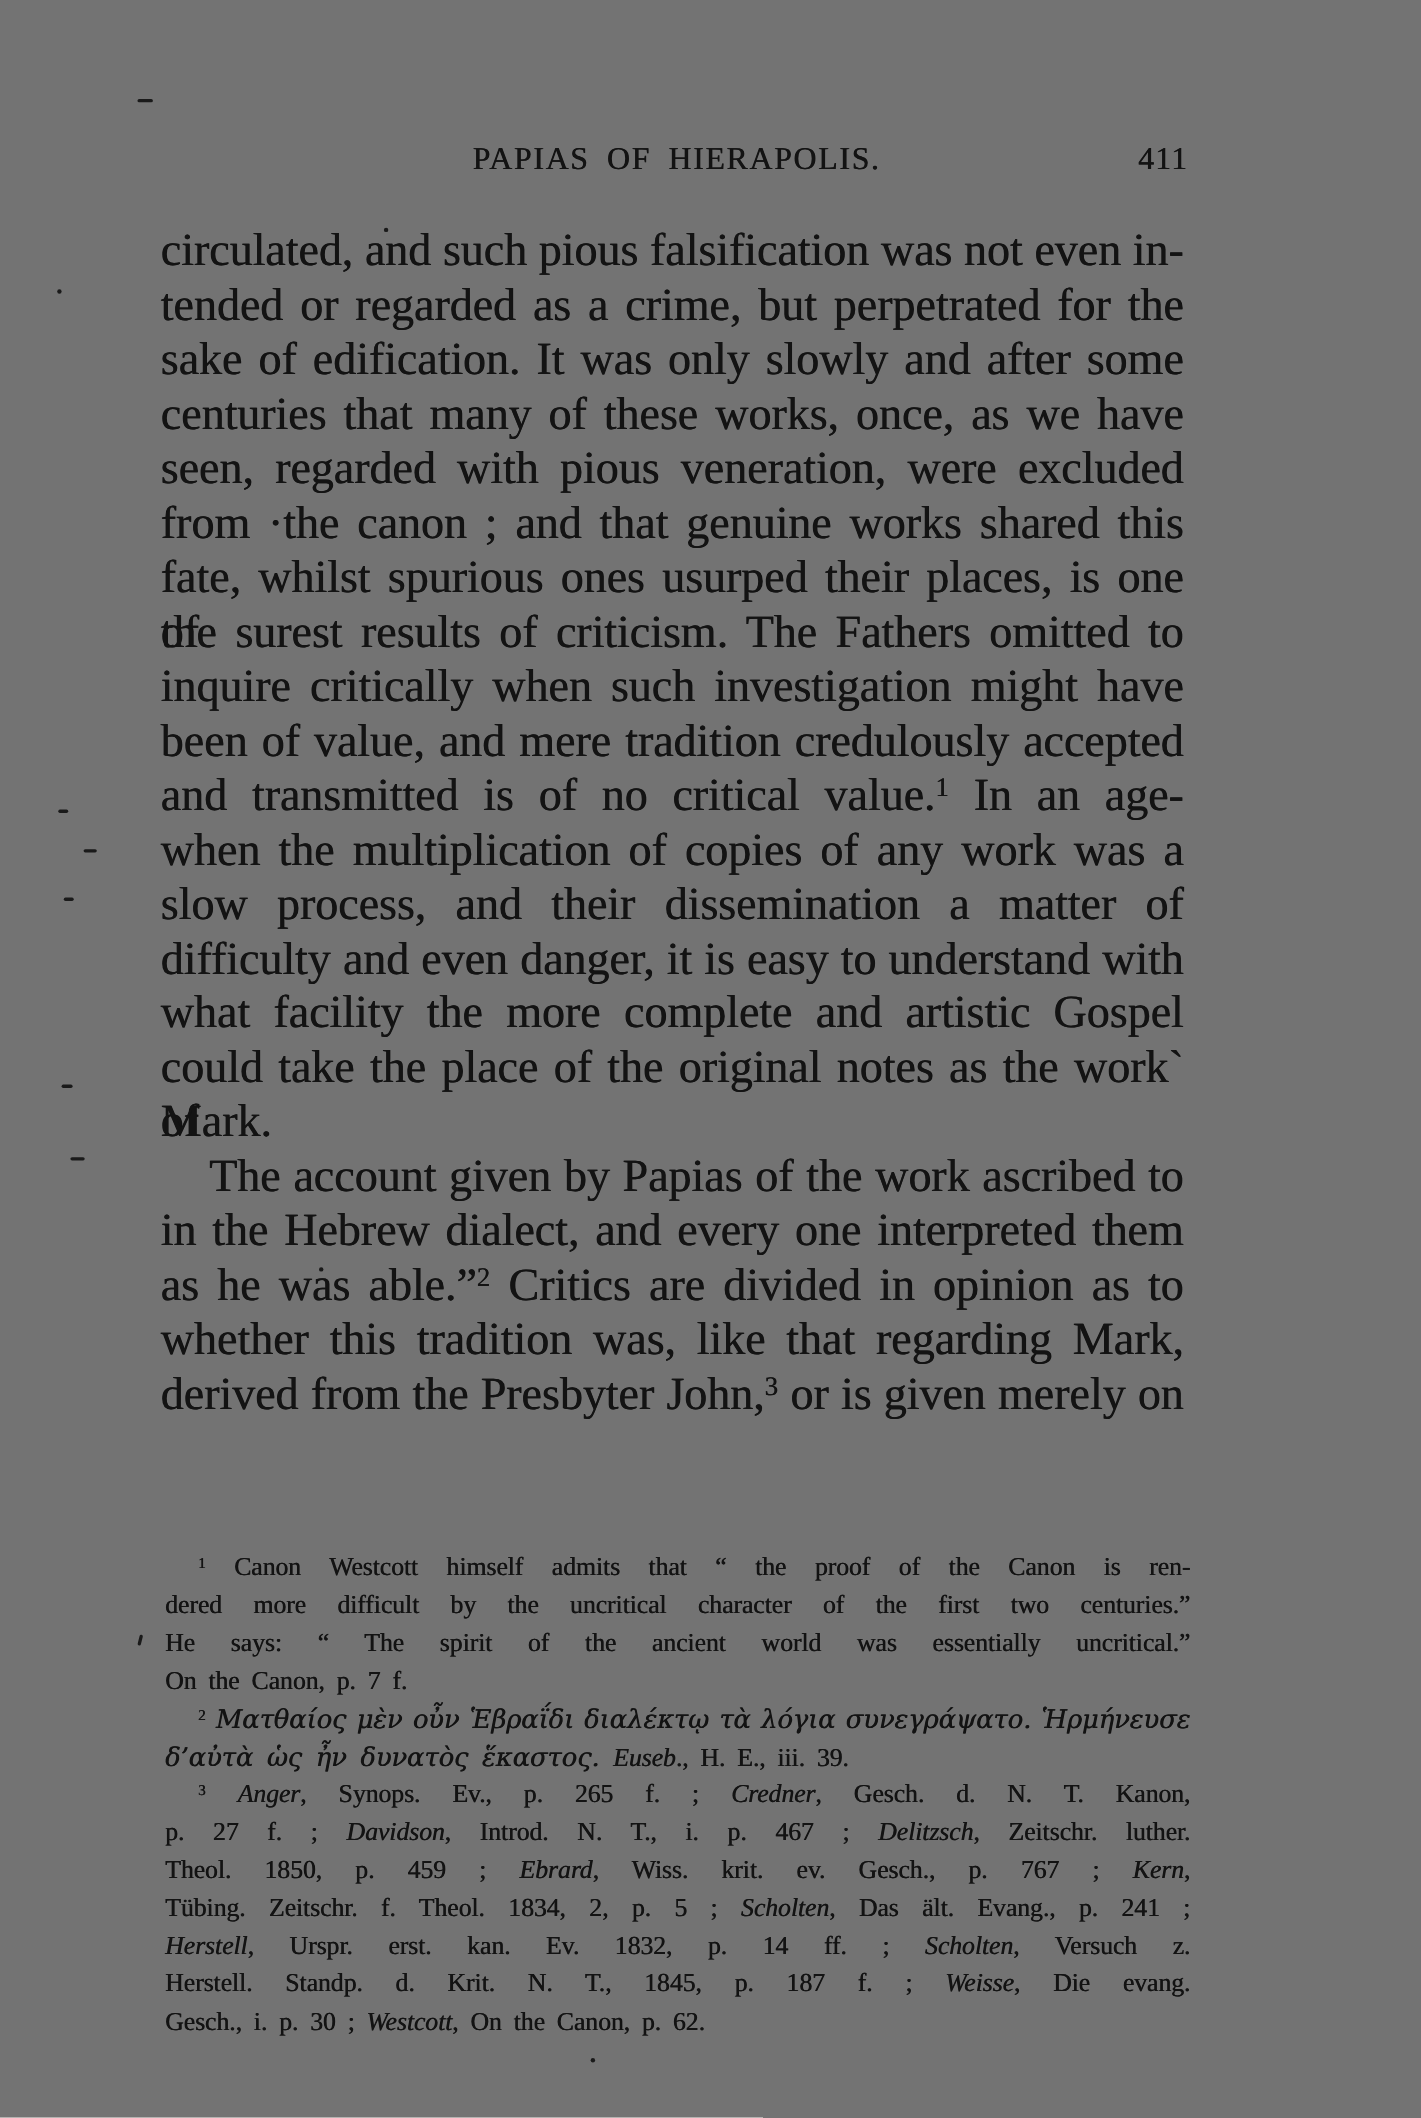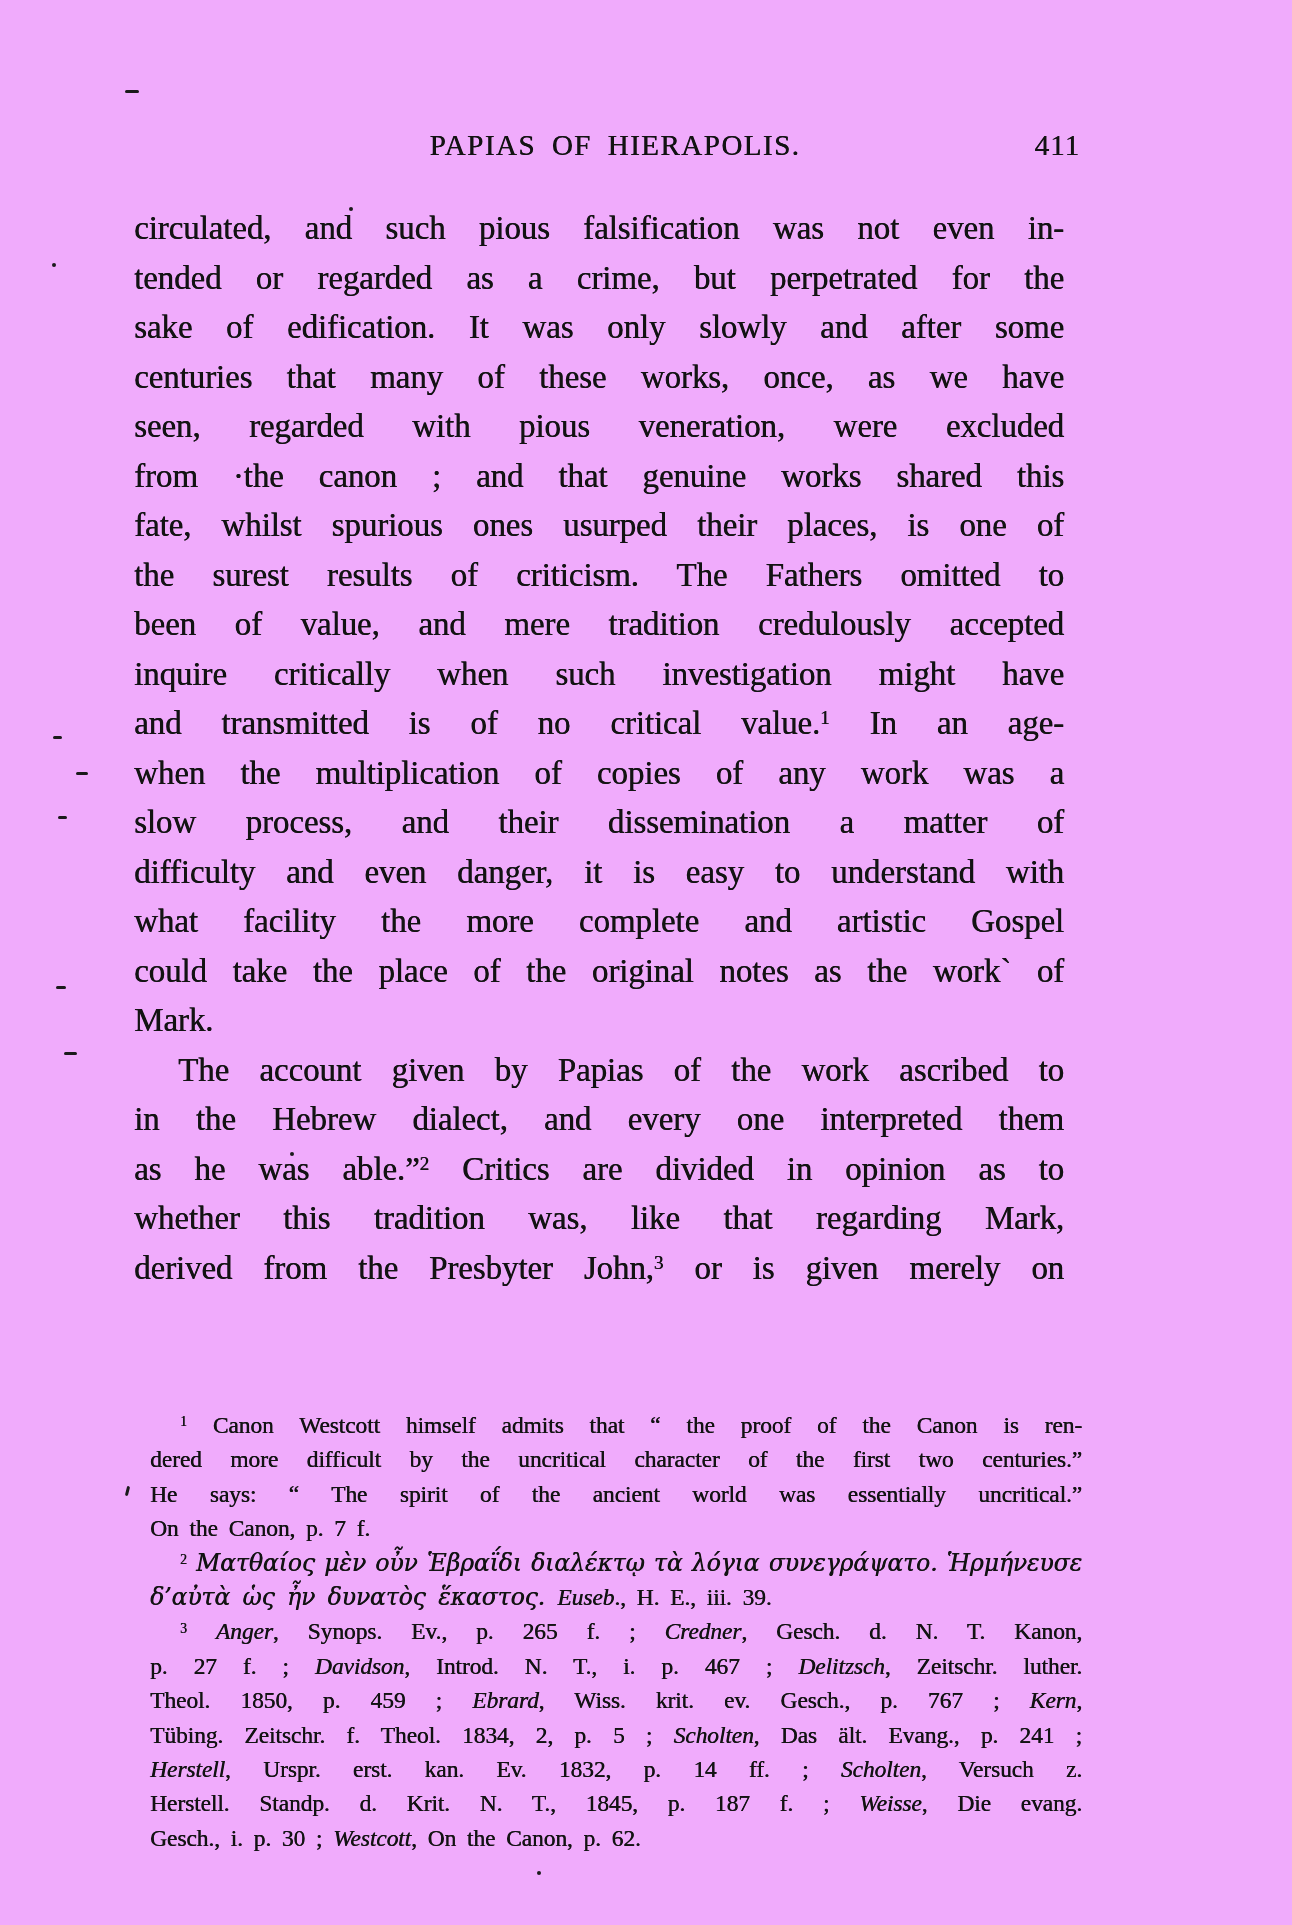--- a/index.html
+++ b/index.html
@@ -1,39 +1,39 @@
 <!DOCTYPE html>
 <html><head>
 <meta charset="utf-8">
 <style>
   html,body{margin:0;padding:0;background:#e8e6e1;}
   .page{
     position:relative;
     width:1292px;height:1925px;
-    background:#f0abfc;
+    background:#737373;
     color:#131313;
     font-family:"Liberation Serif","DejaVu Serif",serif;
     overflow:hidden;
   }
   .header{
     position:absolute;left:150px;top:129px;width:930px;height:38px;
   }
   .running-title{
     display:block;text-align:center;
     font-size:29px;letter-spacing:1.5px;word-spacing:7px;
     text-shadow:0.5px 0 currentColor;
   }
   .page-number{
     position:absolute;right:0;top:0;
     font-size:29px;letter-spacing:1px;
     text-shadow:0.5px 0 currentColor;
   }
   .body-text{
-    position:absolute;left:134px;top:204px;width:930px;
-    font-size:33px;letter-spacing:-0.1px;
+    position:absolute;left:146px;top:204px;width:930px;
+    font-size:42px;letter-spacing:-0.1px;
   }
   .body-text .line{height:49.5px;line-height:49.5px;}
   .footnotes{
     position:absolute;left:150px;top:1408px;width:932px;
     font-size:23.5px;letter-spacing:-0.1px;
   }
   .footnotes .line{height:34.4px;line-height:34.4px;}
   .line{
     text-align:justify;
     text-align-last:justify;
@@ -66,22 +66,22 @@
 
   <div class="body-text">
       <div class="line"><span>circulated, and such pious falsification was not even in-</span></div>
       <div class="line"><span>tended or regarded as a crime, but perpetrated for the</span></div>
       <div class="line"><span>sake of edification.  It was only slowly and after some</span></div>
       <div class="line"><span>centuries that many of these works, once, as we have</span></div>
       <div class="line"><span>seen, regarded with pious veneration, were excluded</span></div>
       <div class="line"><span>from ·the canon ; and that genuine works shared this</span></div>
       <div class="line"><span>fate, whilst spurious ones usurped their places, is one of</span></div>
       <div class="line"><span>the surest results of criticism.  The Fathers omitted to</span></div>
+      <div class="line"><span>inquire critically when such investigation might have</span></div>
       <div class="line"><span>been of value, and mere tradition credulously accepted</span></div>
-      <div class="line"><span>inquire critically when such investigation might have</span></div>
       <div class="line"><span>and transmitted is of no critical value.</span><span class="sup">1</span><span>  In an age-</span></div>
       <div class="line"><span>when the multiplication of copies of any work was a</span></div>
       <div class="line"><span>slow process, and their dissemination a matter of</span></div>
       <div class="line"><span>difficulty and even danger, it is easy to understand with</span></div>
       <div class="line"><span>what facility the more complete and artistic Gospel</span></div>
       <div class="line"><span>could take the place of the original notes as the work` of</span></div>
       <div class="line last"><span>Mark.</span></div>
       <div class="line" style="text-indent: 44px;"><span>The account given by Papias of the work ascribed to</span></div>
       <div class="line"><span>in the Hebrew dialect, and every one interpreted them</span></div>
       <div class="line"><span>as he was able.”</span><span class="sup">2</span><span>  Critics are divided in opinion as to</span></div>

